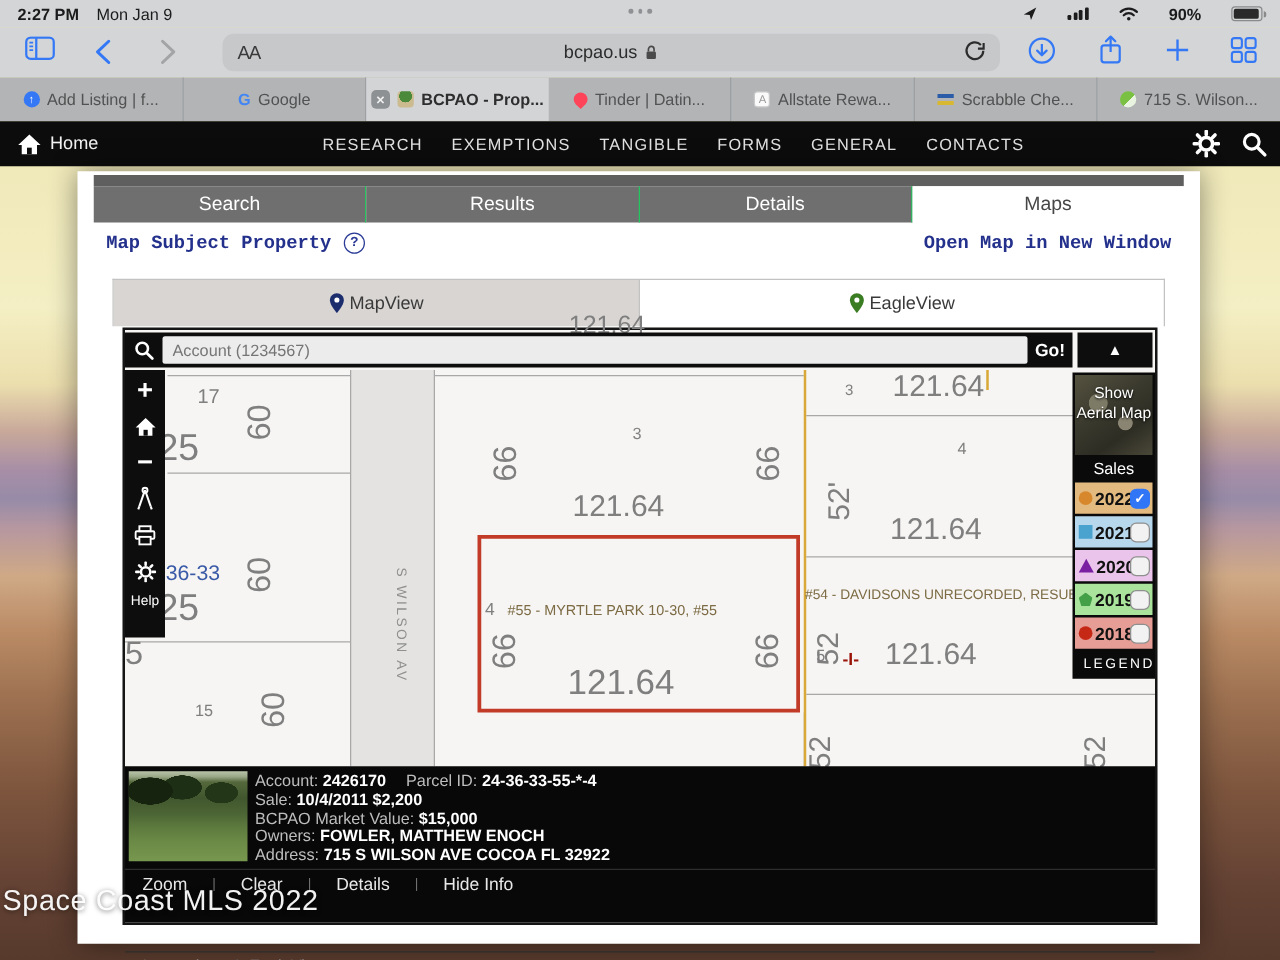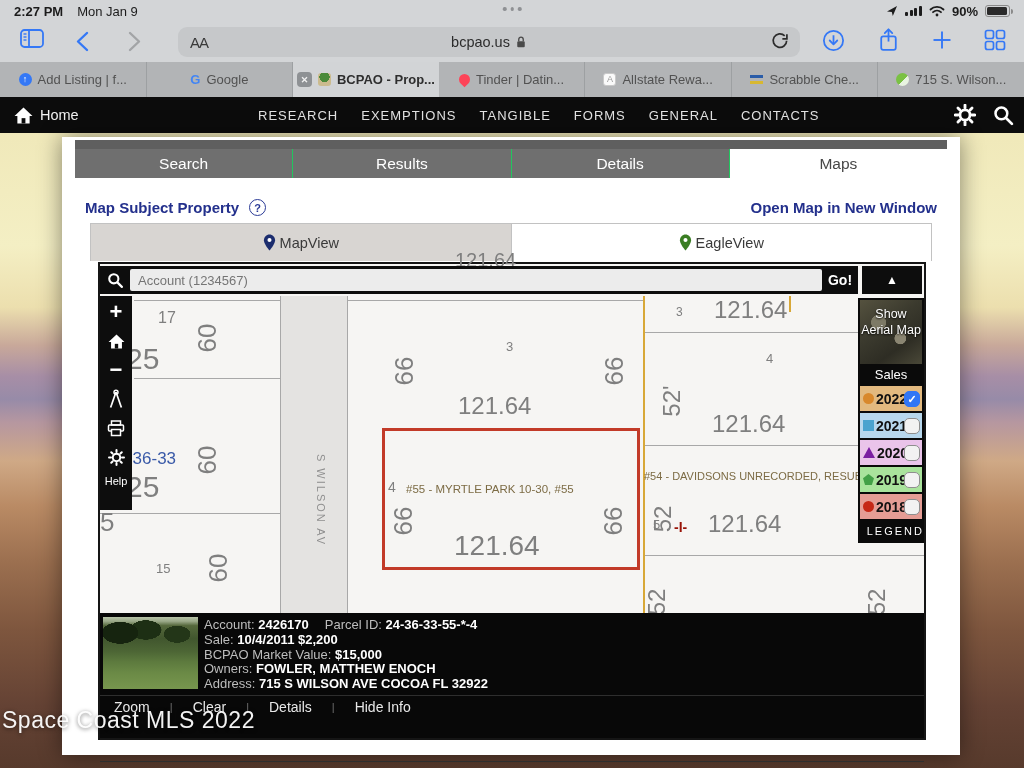--- a/index.html
+++ b/index.html
@@ -8,21 +8,21 @@
     background:linear-gradient(180deg,
       #e9e0ae 0%, #f0e9ba 18%, #f4efc4 32%, #ecdfae 40%,
       #c8a89a 45%, #a78ea6 49%, #978ba8 52%, #b697a0 55%,
       #cfa986 60%, #b98a64 66%, #9c7050 73%, #7e563e 82%, #644234 92%, #573a2c 100%);
   }
   
   .statusbar{ position:absolute; left:0; top:0; width:1024px; height:22px; background:#d3d5d7;
     display:flex; align-items:center; justify-content:space-between; padding:0 14px; font-size:13px; color:#1b1b1b;}
   .st-left{ display:flex; gap:14px; align-items:center;}
   .st-time{ font-weight:700;}
-  .st-right{ display:flex; gap:7px; align-items:center; font-weight:600;}
+  .st-right{ display:flex; gap:24px; align-items:center; font-weight:600;}
   .sig-bars{ display:flex; align-items:flex-end; gap:1.5px; height:10px;}
   .sig-bars i{ display:block; width:3px; background:#1c1c1c; border-radius:1px;}
   .battery{ position:relative; width:25px; height:12px; border:1.3px solid #8a8a8a; border-radius:3px;}
   .battery i{ position:absolute; left:1px; top:1px; bottom:1px; width:88%; background:#2a2a2a; border-radius:1.5px;}
   .battery:after{ content:""; position:absolute; right:-4px; top:3px; width:2.5px; height:5px; background:#8a8a8a; border-radius:0 2px 2px 0;}
   .dots{ position:absolute; left:50%; top:7px; transform:translateX(-50%); display:flex; gap:4px;}
   .dots i{ width:3.5px; height:3.5px; border-radius:50%; background:#8f9194;}
   
   .toolbar{ position:absolute; left:0; top:22px; width:1024px; height:40px; background:#d3d5d7;}
   .tb-btn{ position:absolute; top:7px; background:none; border:none; cursor:pointer;}
@@ -54,21 +54,21 @@
   .nav-item{ font-size:13px; letter-spacing:1px; color:#e3e3e3; cursor:pointer;}
   .nav-ic{ position:absolute; top:7px; cursor:pointer;}
   
   .card{ position:absolute; left:62px; top:137px; width:898px; height:618px; background:#fff; box-shadow:0 0 22px rgba(0,0,0,.45);}
   .graystrip{ position:absolute; left:13px; top:3px; width:872px; height:9px; background:#5f5f5f;}
   .tabs4{ position:absolute; left:13px; top:12px; width:872px; height:29px; display:flex;}
   .t4{ flex:1; background:#6f6f6f; color:#fff; font-size:15.5px; display:flex; align-items:center; justify-content:center;
     border-right:1px solid #22c55e; cursor:pointer;}
   .t4:last-child{ border-right:none;}
   .t4.active{ background:#fff; color:#474747;}
-  .header-row{ position:absolute; left:23px; top:49px; width:852px; height:30px; display:flex; align-items:flex-end;}
+  .header-row{ position:absolute; left:23px; top:49px; width:852px; height:30px; display:flex; align-items:flex-start;font-family:Liberation Mono, monospace;}
   .subject-link{ font-size:15px; color:#23308c; font-weight:600; cursor:pointer;}
   .q-ic{ width:17px; height:17px; border:1.5px solid #2a3a96; border-radius:50%; color:#2a3a96; font-size:11px; font-weight:700;
     display:inline-flex; align-items:center; justify-content:center; margin-left:10px; cursor:pointer;}
   .open-link{ margin-left:auto; font-size:15px; color:#23308c; font-weight:600; cursor:pointer;}
   .viewtabs{ position:absolute; left:28px; top:86px; width:842px; height:38px; display:flex; border:1px solid #c2c2c2; border-bottom:none;}
   .vtab{ flex:1; display:flex; align-items:center; justify-content:center; gap:4px; font-size:14.5px; color:#3a3a3a; cursor:pointer;}
   .vtab.gray{ background:#d8d5d2; border-right:1px solid #c2c2c2;}
   
   .mapbox{ position:absolute; left:36px; top:125px; width:828px; height:478px; border:2px solid #151515; background:#f6f5f3;}
   .mline{ position:absolute; background:#a8a8a8;}

